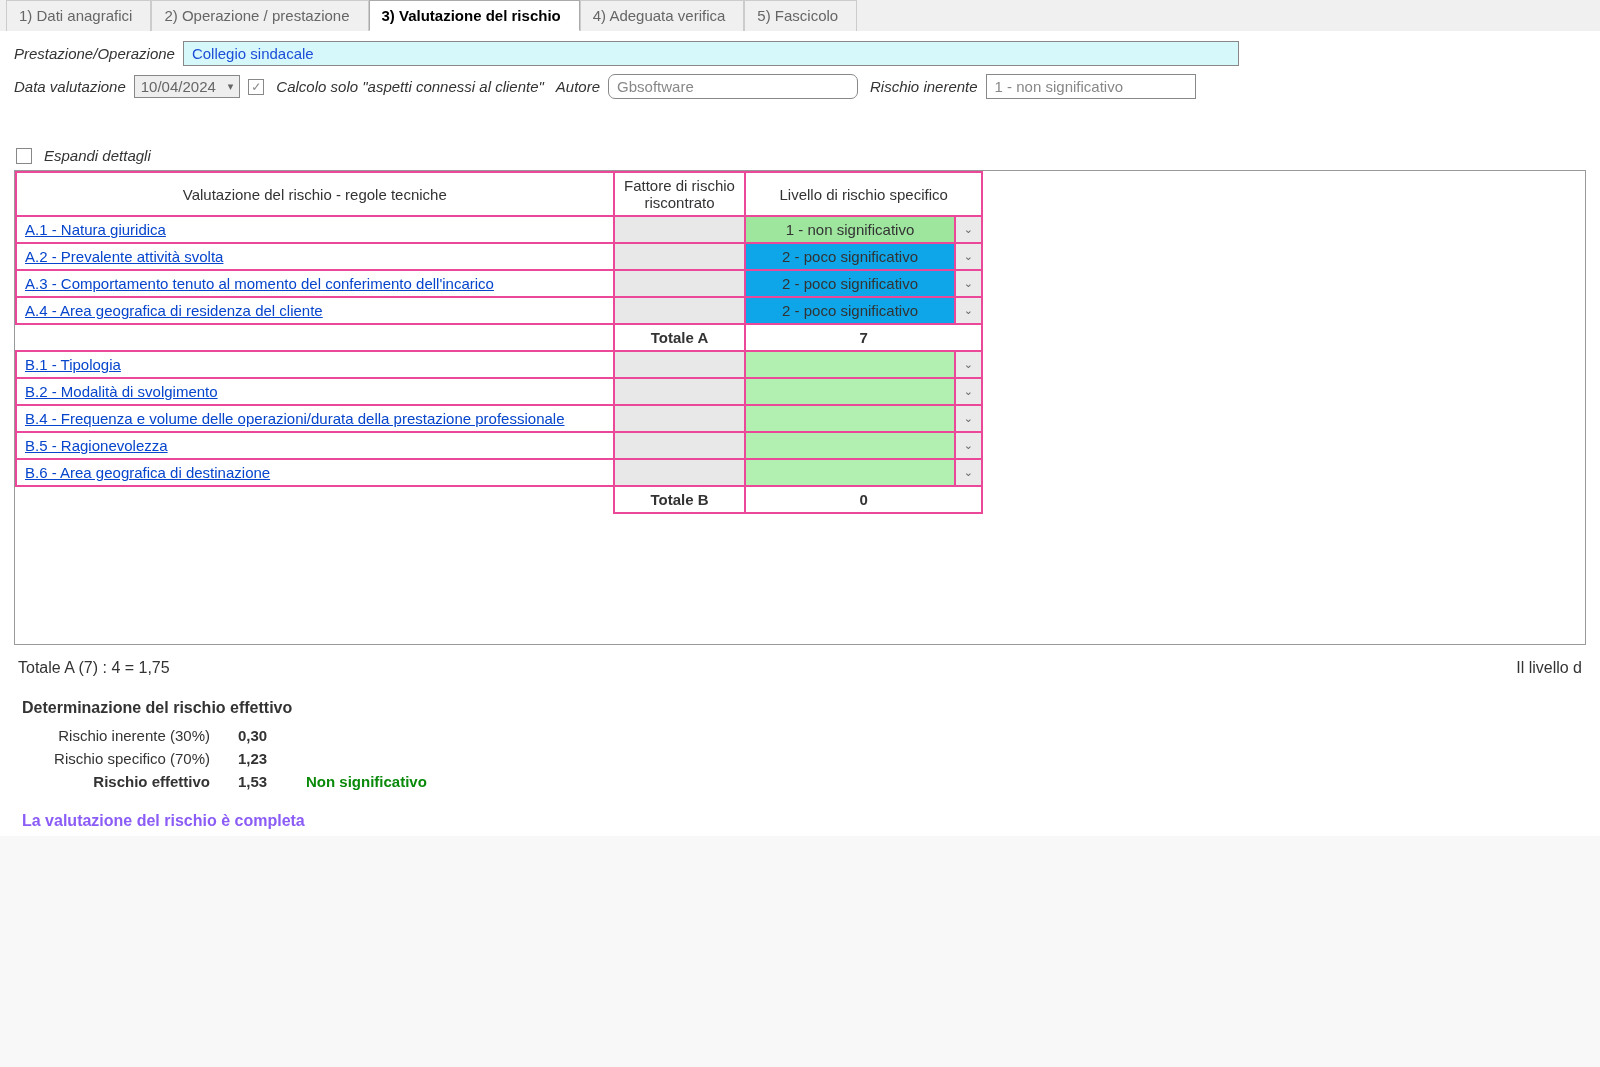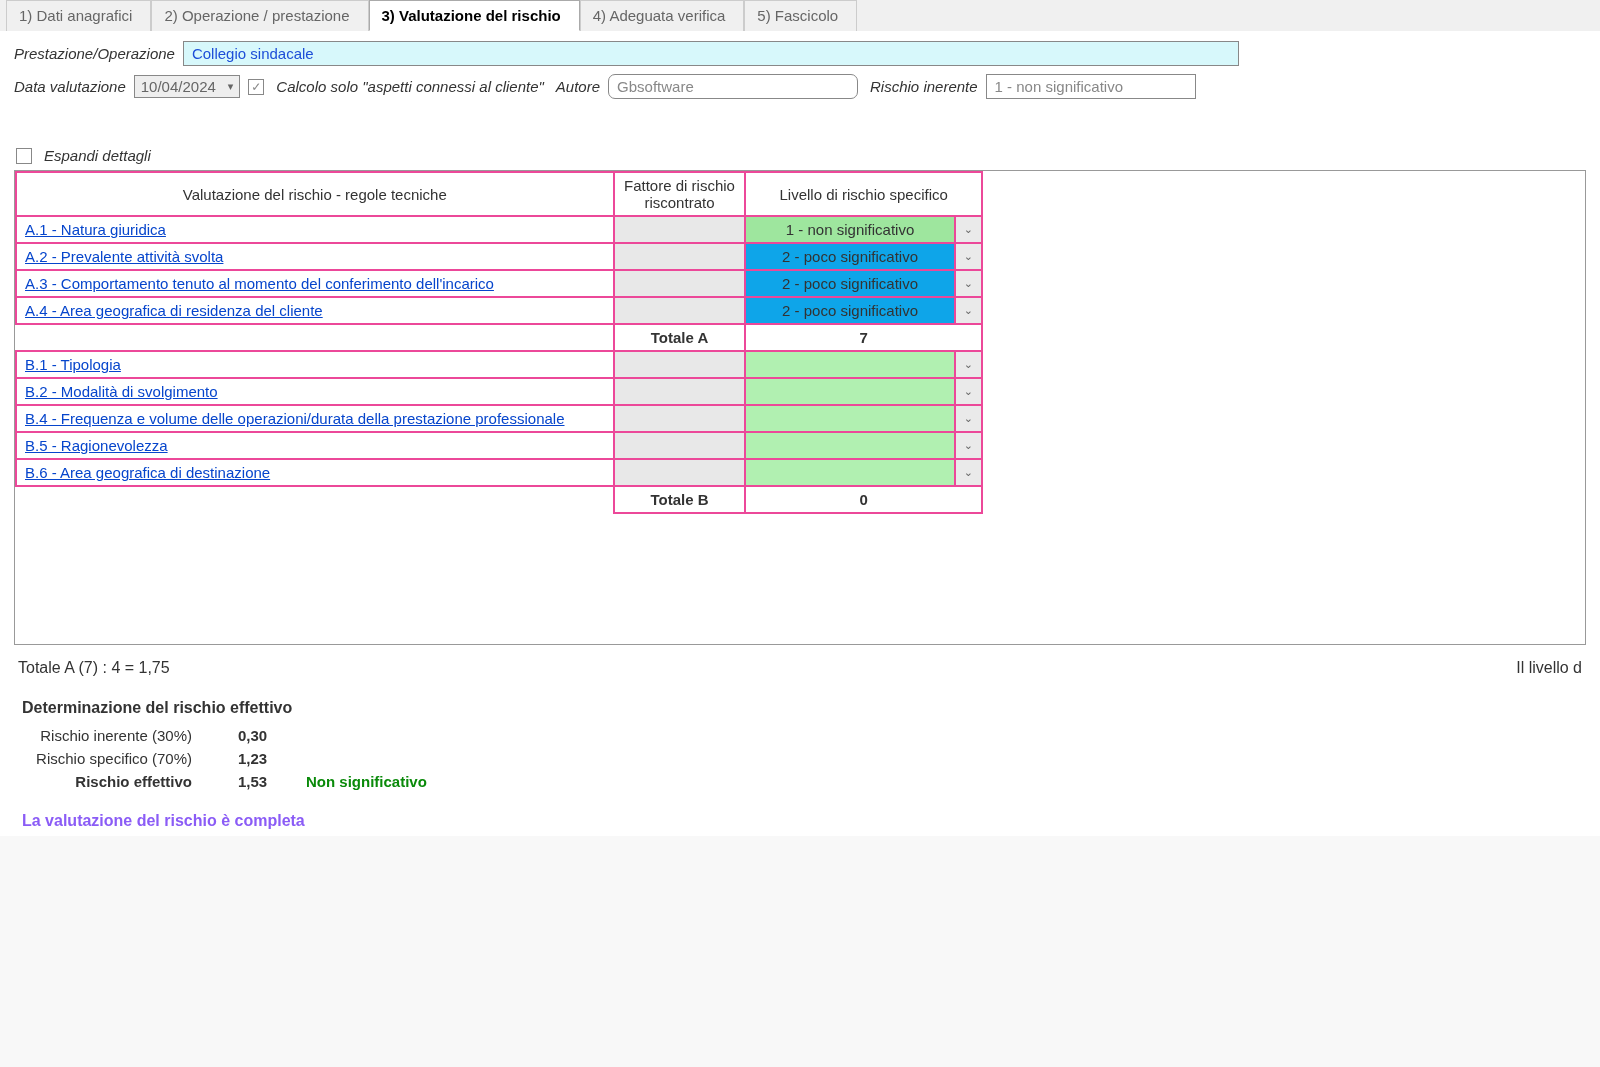--- a/index.html
+++ b/index.html
@@ -31,21 +31,21 @@
 .cell-level-yellow { background:#0ea5e9; text-align:center; }
 .cell-level-greenempty { background:#b1f0b1; }
 .cell-dd { background:#eaeaea; text-align:center; cursor:pointer; font-size:11px; color:#666; border-left:1px solid #bbb; }
 .total-row td { font-weight:bold; text-align:center; }
 .total-row td:first-child { text-align:right; border-left:none; border-bottom:none; background:#fff; }
 .summary { padding: 14px 4px 0 4px; background:#fff; }
 .summary-row { font-size:16px; color:#333; margin-bottom:6px; display:flex; justify-content:space-between; }
 .det-group { border:0; padding:4px 0 0 0; }
 .det-title { font-weight:bold; font-size:16px; margin:12px 0 10px 4px; }
 .det-line { display:flex; align-items:center; margin:2px 0 6px 0; }
-.det-label { width:220px; text-align:right; padding-right:46px; font-size:15px; }
+.det-label { width:220px; text-align:right; padding-right:28px; font-size:15px; }
 .det-val { width:60px; font-weight:bold; text-align:left; font-size:15px; }
 .det-desc { color:#0a8a0a; font-weight:bold; margin-left:8px; }
 .det-label.bold { font-weight:bold; }
 .complete { color:#8b5cf6; font-weight:bold; margin:22px 0 0 4px; font-size:16px; }
 </style>
 </head>
 <body>
 
 <div class="tabs">
   <div class="tab"><span>1) Dati anagrafici</span></div>

